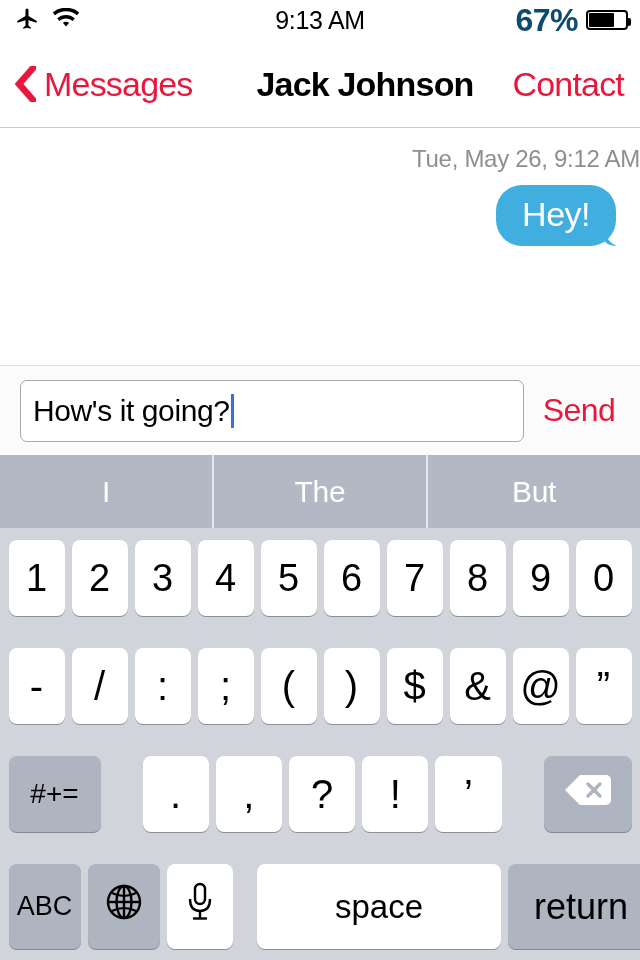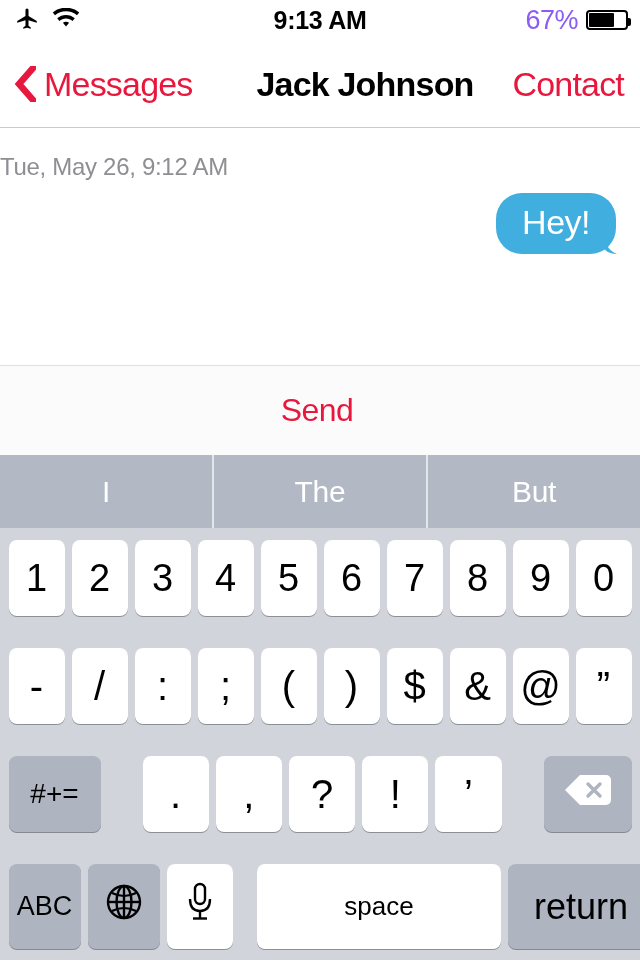--- a/index.html
+++ b/index.html
@@ -13,27 +13,27 @@
 
   
   .statusbar {
     position: absolute; left: 0; top: 0; width: 640px; height: 40px;
     background: #ffffff;
   }
   .sb-left { position: absolute; left: 14px; top: 6px; display: flex; align-items: center; gap: 12px; }
   .sb-center {
     position: absolute; left: 0; top: 0; width: 640px; height: 40px;
     display: flex; align-items: center; justify-content: center;
-    font-size: 25px; font-weight: bold; color: #000; letter-spacing: -0.3px;
+    font-size: 25px; font-weight: normal; color: #000; letter-spacing: -0.3px;
   }
   .sb-right {
     position: absolute; right: 12px; top: 0; height: 40px;
     display: flex; align-items: center; gap: 8px;
   }
-  .batt-pct { font-size: 27px; font-weight: 400; color: #8b5cf6; letter-spacing: -0.5px; }
+  .batt-pct { font-size: 32px; font-weight: 700; color: #0c4a6e; letter-spacing: -0.5px; }
   .batt-shell {
     position: relative; width: 42px; height: 20px;
     border: 2px solid #000; border-radius: 4px;
   }
   .batt-fill { position: absolute; left: 1px; top: 1px; bottom: 1px; background: #000; border-radius: 1px; }
   .batt-nub {
     position: absolute; right: -5px; top: 6px; width: 3px; height: 8px;
     background: #000; border-radius: 0 2px 2px 0;
   }
 
@@ -60,21 +60,21 @@
     display: flex; align-items: center;
     font-size: 34px; color: #e8173d; letter-spacing: -0.8px; cursor: pointer; margin-left: 38px;
   }
 
   
   .conversation {
     position: absolute; left: 0; top: 129px; width: 640px; height: 236px;
     background: #ffffff;
   }
   .msg-timestamp {
-    width: 100%; text-align: left; margin-top: 24px;
+    width: 100%; text-align: right; margin-top: 16px;
     font-size: 24px; color: #8e8e93; letter-spacing: -0.3px;
   }
   .bubble-row { display: flex; justify-content: flex-end; padding: 12px 24px 0 0; }
   .bubble {
     position: relative;
     background: #41aee0; color: #fff;
     font-size: 34px; letter-spacing: -0.5px;
     padding: 10px 26px 12px 26px;
     border-radius: 26px;
     max-width: 480px;
@@ -136,21 +136,21 @@
   .key.dark { background: #aeb4c0; box-shadow: 0 1px 0 rgba(118,122,132,0.85); }
   .key.punct { font-size: 40px; }
 
   .krow-3 .key.k-mode { flex: 0 0 92px; font-size: 28px; }
   .krow-3 .key.k-gap  { flex: 0 0 28px; background: none; box-shadow: none; cursor: default; }
   .krow-3 .key.k-del  { flex: 0 0 88px; }
 
   .krow-4 .key.k-abc   { flex: 0 0 72px; font-size: 27px; }
   .krow-4 .key.k-globe { flex: 0 0 72px; }
   .krow-4 .key.k-mic   { flex: 0 0 66px; }
-  .krow-4 .key.k-space { flex: 0 0 244px; font-size: 26px; margin-left: 21px; }
+  .krow-4 .key.k-space { flex: 0 0 244px; font-size: 33px; margin-left: 21px; }
   .krow-4 .key.k-return{ flex: 0 0 146px; font-size: 36px; }
 
   .icon-svg { display: block; }
 </style>
 </head>
 <body>
 
 <div id="phone">
 
   <div class="statusbar">
@@ -199,20 +199,24 @@
         <span class="bubble-tail">
           <svg width="28" height="30" viewBox="0 0 28 30" aria-hidden="true">
             <path d="M2 0 C2 14 4 24 16 29 C6 29 1 24 0 14 Z" fill="#41aee0"></path>
           </svg>
         </span>
       </div>
     </div>
   </div>
 
   <div class="inputbar">
+    <div class="textfield">
+      <span class="tf-text">How's it going?</span>
+      <span class="tf-caret"></span>
+    </div>
     <div class="send-btn">Send</div>
   </div>
 
   <div class="predictive">
     <div class="pred-item">I</div>
     <div class="pred-item">The</div>
     <div class="pred-item">But</div>
   </div>
 
   <div class="keyboard">

